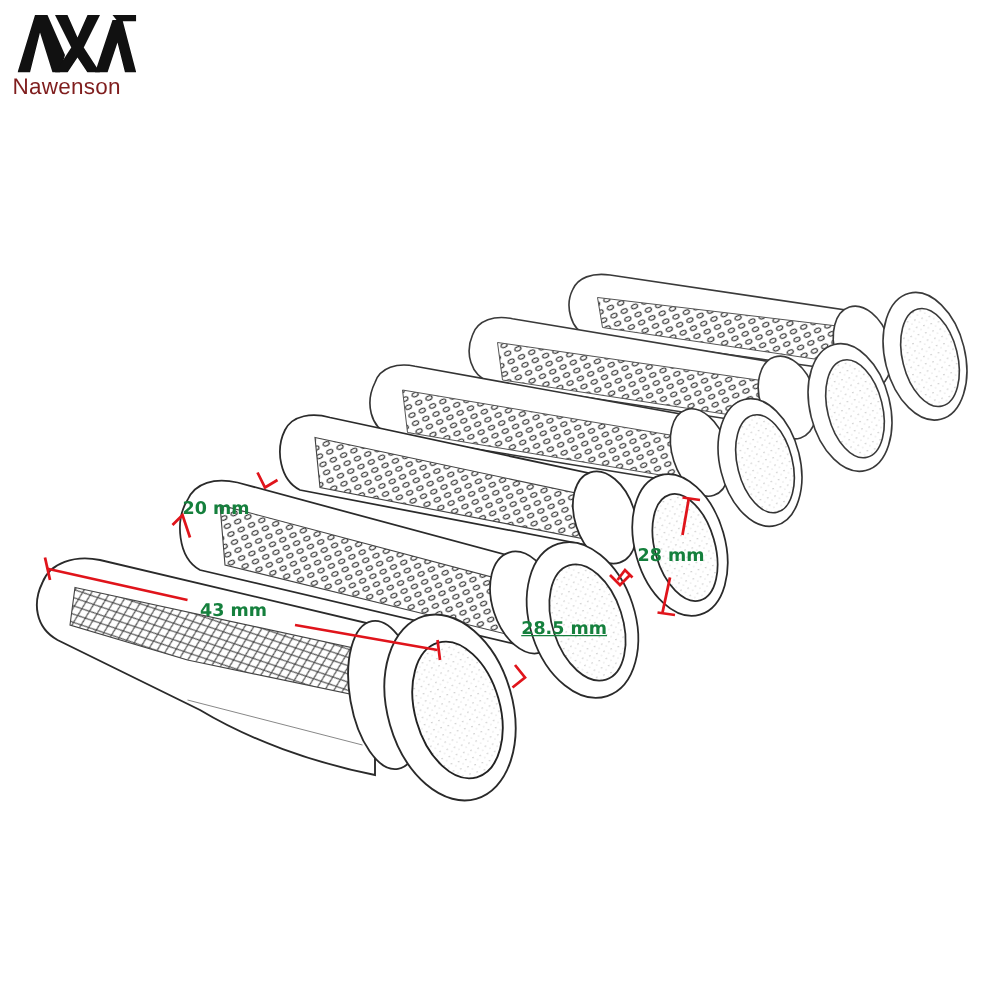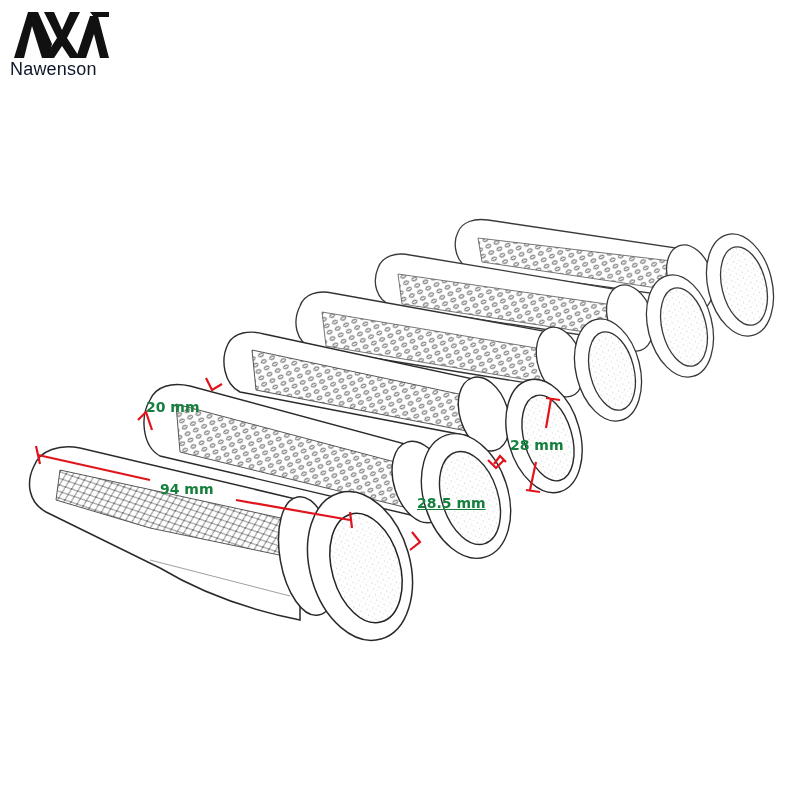--- a/index.html
+++ b/index.html
@@ -1,19 +1,19 @@
 <!DOCTYPE html>
 <html><head>
 <meta charset="utf-8">
 <style>
   html, body { margin:0; padding:0; background:#ffffff; }
   body { width:800px; height:800px; position:relative; overflow:hidden; font-family:"Liberation Sans", sans-serif; }
   .logo { position:absolute; left:10px; top:12px; width:112px; }
   .logo-mark { display:block; width:95px; height:46px; margin-left:4px; }
-  .logo-text { display:block; font-family:"Liberation Sans", sans-serif; font-size:18px; color:#0f172a; margin-top:1px; letter-spacing:0.2px; }
+  .logo-text { display:block; font-family:"Liberation Sans", sans-serif; font-size:18px; color:#7f1d1d; margin-top:1px; letter-spacing:0.2px; }
   .stage { position:absolute; left:0; top:0; width:800px; height:800px; }
   .dim-label { position:absolute; font-family:"DejaVu Sans", sans-serif; font-weight:bold; color:#15803d; font-size:14px; white-space:nowrap; line-height:1; }
 </style>
 </head>
 <body>
 
 <div class="logo">
   <svg class="logo-mark" viewBox="0 0 95 46">
     <polygon points="0,46 14,0 24,0 38,32 34,46 28,46 18,14 10,46" fill="#111"></polygon>
     <polygon points="30,0 40,0 48,18 56,0 66,0 53,26 66,46 56,46 48,34 40,46 30,46 43,26" fill="#111"></polygon>
@@ -100,16 +100,16 @@
     <path d="M488,460 L496,468 L504,460"></path>
 
     <line x1="551" y1="399" x2="546" y2="428"></line>
     <line x1="546" y1="398" x2="560" y2="400"></line>
     <line x1="536" y1="462" x2="530" y2="490"></line>
     <line x1="526" y1="490" x2="540" y2="492"></line>
     <path d="M494,464 L500,456 L506,462"></path>
   </g>
 </svg>
 
-<span class="dim-label" style="left:160px; top:482px;">94 mm</span>
+<span class="dim-label" style="left:160px; top:482px;">43 mm</span>
 <span class="dim-label" style="left:146px; top:400px;">20 mm</span>
 <span class="dim-label" style="left:417px; top:496px;text-decoration:underline;">28.5 mm</span>
 <span class="dim-label" style="left:510px; top:438px;">28 mm</span>
 
 </body></html>

